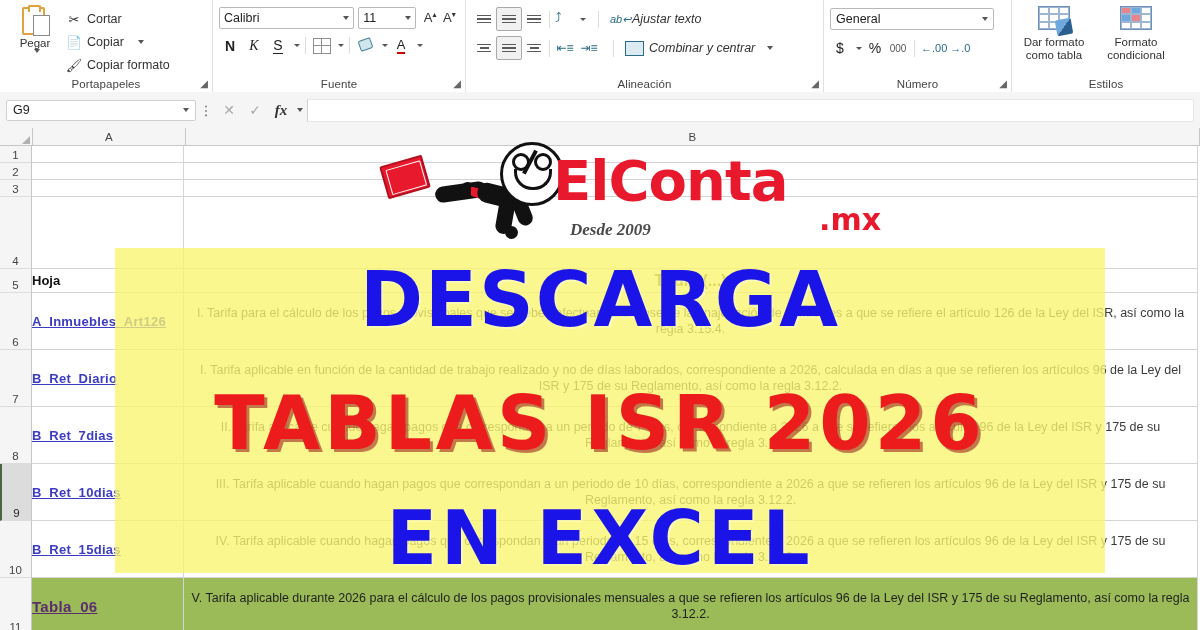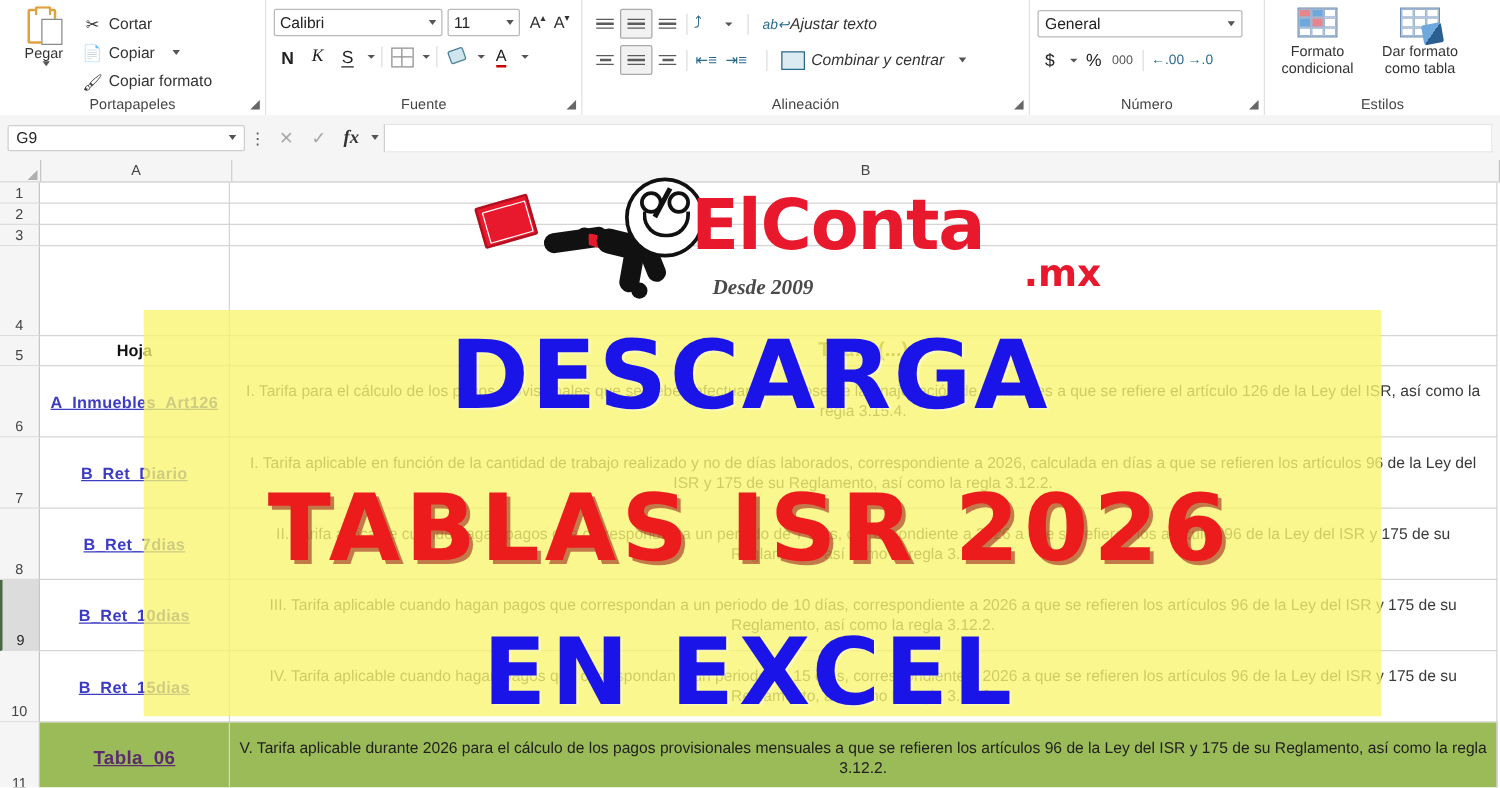--- a/index.html
+++ b/index.html
@@ -127,21 +127,21 @@
   .ch-a{width:152px;}
   .ch-b{width:1014px;}
 
   .rows{position:relative;}
   .row{display:flex;}
   .rh{
     width:32px;background:#f5f5f5;border-right:1px solid #c6c6c6;border-bottom:1px solid #dcdcdc;
     font-size:11.5px;color:#444;display:flex;align-items:flex-end;justify-content:center;padding-bottom:1px;box-sizing:border-box;
   }
   .cell-a{width:152px;border-right:1px solid #d4d4d4;border-bottom:1px solid #d4d4d4;box-sizing:border-box;
-          display:flex;align-items:center;justify-content:center;text-align:center;}
+          display:flex;align-items:center;justify-content:flex-start;text-align:center;}
   .cell-b{width:1014px;border-right:1px solid #d4d4d4;border-bottom:1px solid #d4d4d4;box-sizing:border-box;
           display:flex;align-items:center;justify-content:center;text-align:center;padding:0 6px;}
   .link{color:#3b3bc4;text-decoration:underline;font-weight:bold;font-size:13px;letter-spacing:.3px;}
   .desc{font-size:12.5px;color:#3a3a3a;line-height:16px;}
   .hdr-a{font-weight:bold;font-size:13px;color:#111;}
   .hdr-b{font-weight:bold;font-size:16px;color:#7a6a1a;}
   .row-green .cell-a,.row-green .cell-b{background:#9bbb59;}
   .row-green .link{color:#5b2d6e;}
   .rh-sel{background:#dcdcdc;color:#222;border-left:2px solid #4a6741;}
 
@@ -366,49 +366,49 @@
     </div>
     <div class="rgroup-label">Número</div>
     <div class="rg-dialog">◢</div>
   </div>
 
   <div class="rgroup g-styles">
     <div class="stl">
       <div class="stitem">
         <div class="stico">
           <div class="tbl-ico">
-              <div style="background:#e8848c"></div>
-              <div style="background:#6fa8dc"></div>
-              <div></div>
-              <div style="background:#6fa8dc"></div>
-              <div style="background:#e8848c"></div>
+              <div></div>
+              <div></div>
+              <div></div>
+              <div></div>
+              <div></div>
               <div></div>
               <div></div>
               <div></div>
               <div></div>
             </div>
-        </div>
-        <span>Formato condicional</span>
+          <div class="brush"></div>
+        </div>
+        <span>Dar formato como tabla</span>
       </div>
       <div class="stitem">
         <div class="stico">
           <div class="tbl-ico">
-              <div></div>
-              <div></div>
-              <div></div>
-              <div></div>
-              <div></div>
+              <div style="background:#e8848c"></div>
+              <div style="background:#6fa8dc"></div>
+              <div></div>
+              <div style="background:#6fa8dc"></div>
+              <div style="background:#e8848c"></div>
               <div></div>
               <div></div>
               <div></div>
               <div></div>
             </div>
-          <div class="brush"></div>
-        </div>
-        <span>Dar formato como tabla</span>
+        </div>
+        <span>Formato condicional</span>
       </div>
     </div>
     <div class="rgroup-label">Estilos</div>
   </div>
 </div>
 
 <div class="fbar">
   <div class="namebox">
     <span>G9</span>
     <span class="caret"></span>

